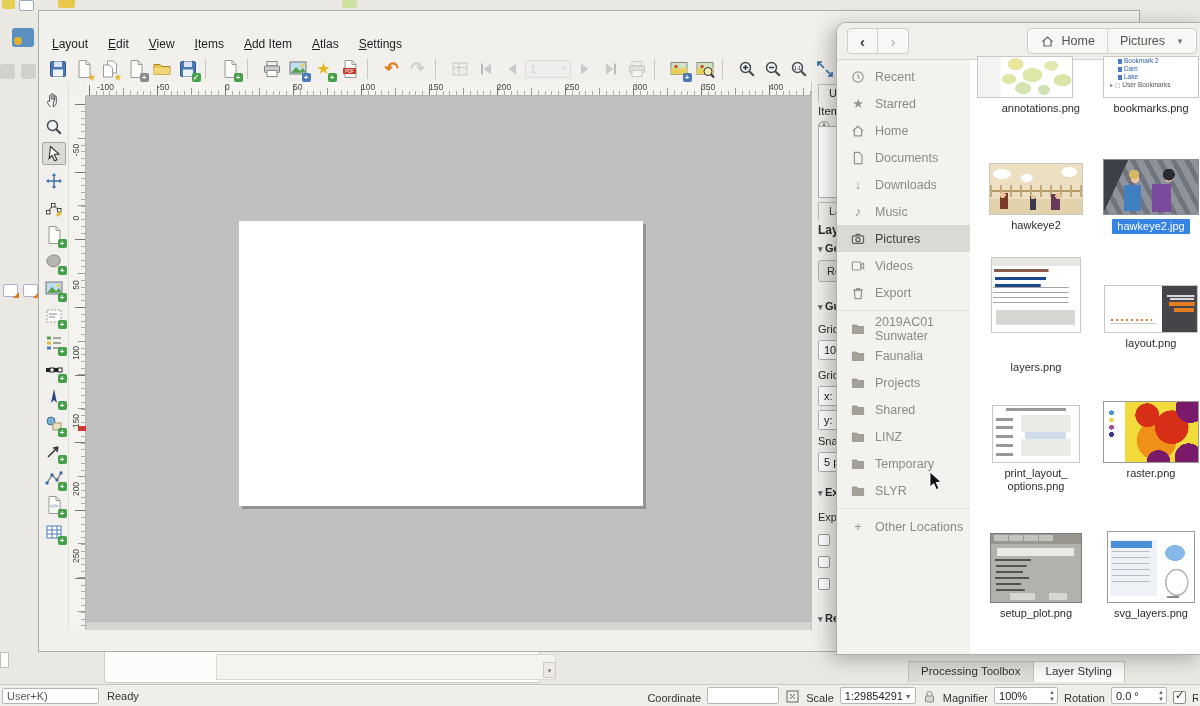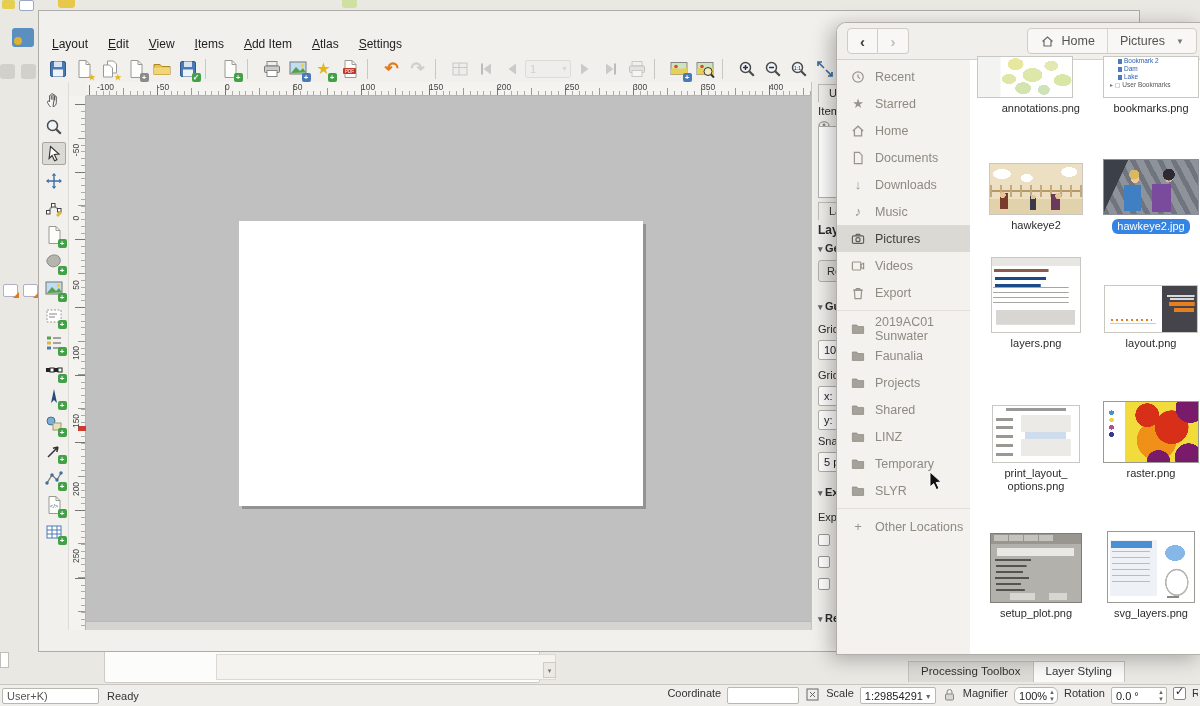--- a/index.html
+++ b/index.html
@@ -110,21 +110,21 @@
   .srow.sel{background:#dbd9d4;color:#46443f;}
   .srow.sel .sic{filter:brightness(.65);}
   .sbsep{border-top:1px solid #e3e0da;margin:4px 0;}
 
   #fd-files{position:absolute;left:133px;top:37px;right:0;bottom:0;background:#fff;}
   #fd-scroll{position:absolute;left:133px;top:37px;width:6px;bottom:0;background:#f0efec;}
   .fcell{position:absolute;width:110px;display:flex;flex-direction:column;align-items:center;}
   .tharea{display:flex;align-items:flex-end;justify-content:center;width:100%;}
   .th{border:1px solid #c9c7c2;background:#fff;position:relative;overflow:hidden;}
   .flabel{margin-top:4px;font-size:11px;color:#2b2b2b;text-align:center;max-width:104px;line-height:13px;overflow-wrap:anywhere;}
-  .flabel.sel{background:#3584e4;color:#fff;border-radius:6px;padding:1px 5px;}
+  .flabel.sel{background:#3584e4;color:#fff;border-radius:1px;padding:1px 5px;}
 
   
   .t-annotations{background-color:#fff;background-image:
     linear-gradient(#f3f3f1,#f3f3f1),
     radial-gradient(ellipse 8px 6px at 40% 18%,#e6e8a0 98%,transparent),
     radial-gradient(ellipse 10px 7px at 58% 45%,#dde8a8 98%,transparent),
     radial-gradient(ellipse 7px 5px at 78% 22%,#e2e8b0 98%,transparent),
     radial-gradient(ellipse 9px 6px at 90% 58%,#d8e6a8 98%,transparent),
     radial-gradient(ellipse 8px 6px at 48% 78%,#d4e4b0 98%,transparent),
     radial-gradient(ellipse 6px 5px at 70% 82%,#cfe2b8 98%,transparent),
@@ -222,21 +222,21 @@
     font-size:7px;color:#777;text-align:center;line-height:15px;}
   #frag-pink{position:absolute;left:256px;top:646px;width:12px;height:3px;background:#d6447f;}
   #frag-mini{position:absolute;left:0;top:652px;width:9px;height:16px;background:#fff;border:1px solid #c0beb8;}
   #dock-tabs{position:absolute;left:908px;top:661px;display:flex;font-size:11.5px;color:#333;}
   .dktab{height:21px;padding:3px 12px 0;border:1px solid #c4c2bd;border-bottom:none;background:#dddbd6;}
   .dktab.lt{background:#fafaf8;border-left:none;}
   #statusbar{position:absolute;left:0;right:0;bottom:0;height:22px;background:#efeeea;border-top:1px solid #c9c7c2;
     display:flex;align-items:center;font-size:11px;color:#333;padding:0 2px;gap:8px;}
   #locator{width:97px;height:16px;background:#fff;border:1px solid #b9b7b2;border-radius:2px;font-size:11px;color:#555;
     padding:1px 4px;overflow:hidden;white-space:nowrap;}
-  #sb-right{margin-left:auto;display:flex;align-items:flex-start;gap:6px;}
+  #sb-right{margin-left:auto;display:flex;align-items:flex-end;gap:6px;}
   .sb-input{height:17px;background:#fff;border:1px solid #b9b7b2;border-radius:2px;font-size:11px;color:#222;
     padding:1px 4px;display:flex;align-items:center;}
   .sb-combo{position:relative;padding-right:14px;}
   .sb-combo i{position:absolute;right:3px;top:5px;font-style:normal;font-size:7px;color:#666;}
   .sb-spin{position:relative;padding-right:13px;}
   .sb-spin i{position:absolute;right:2px;top:1px;font-style:normal;font-size:6px;color:#666;line-height:7px;}
   .sbicon{width:15px;height:15px;display:inline-block;}
   .sbicon svg{width:100%;height:100%;}
   #sb-check{width:13px;height:13px;background:#fff;border:1px solid #8a8883;border-radius:2px;position:relative;}
   #sb-check::after{content:"✓";position:absolute;left:1px;top:-3px;font-size:11px;color:#222;}
@@ -771,21 +771,21 @@
     <span>Scale</span>
     <div class="sb-input sb-combo" style="width:76px;">
         <span>1:29854291</span>
         <i>▼</i>
       </div>
     <span class="sbicon"><svg viewBox="0 0 15 15">
           <rect x="3.5" y="7" width="8" height="6" rx="1" fill="#d8d6d2" stroke="#8a8883"></rect>
           <path d="M5 7V5a2.5 2.5 0 0 1 5 0v2" fill="none" stroke="#8a8883"></path>
         </svg></span>
     <span>Magnifier</span>
-    <div class="sb-input sb-spin" style="width:44px;border-radius:6px;">
+    <div class="sb-input sb-spin" style="width:64px;">
         <span>100%</span>
         <i>▲<br>▼</i>
       </div>
     <span>Rotation</span>
     <div class="sb-input sb-spin" style="width:56px;">
         <span>0.0 °</span>
         <i>▲<br>▼</i>
       </div>
     <div id="sb-check"></div>
     <div id="sb-render-clip">Render</div>
@@ -972,21 +972,21 @@
           <div class="th t-hawkeye2" style="width: 94px; height: 52px;"></div>
         </div>
         <div class="flabel">hawkeye2</div>
       </div>
       <div class="fcell" style="left: 126px; top: 99px;">
         <div class="tharea" style="height: 56px;">
           <div class="th t-hawkeye2jpg" style="width: 96px; height: 56px;"></div>
         </div>
         <div class="flabel sel">hawkeye2.jpg</div>
       </div>
-      <div class="fcell" style="left: 11px; top: 197px;">
+      <div class="fcell" style="left: 11px; top: 197px; gap: 24px;">
         <div class="tharea" style="height: 76px;">
           <div class="th t-layers" style="width: 90px; height: 76px;"></div>
         </div>
         <div class="flabel">layers.png</div>
       </div>
       <div class="fcell" style="left: 126px; top: 197px;">
         <div class="tharea" style="height: 76px;">
           <div class="th t-layout" style="width: 94px; height: 48px;"></div>
         </div>
         <div class="flabel">layout.png</div>

